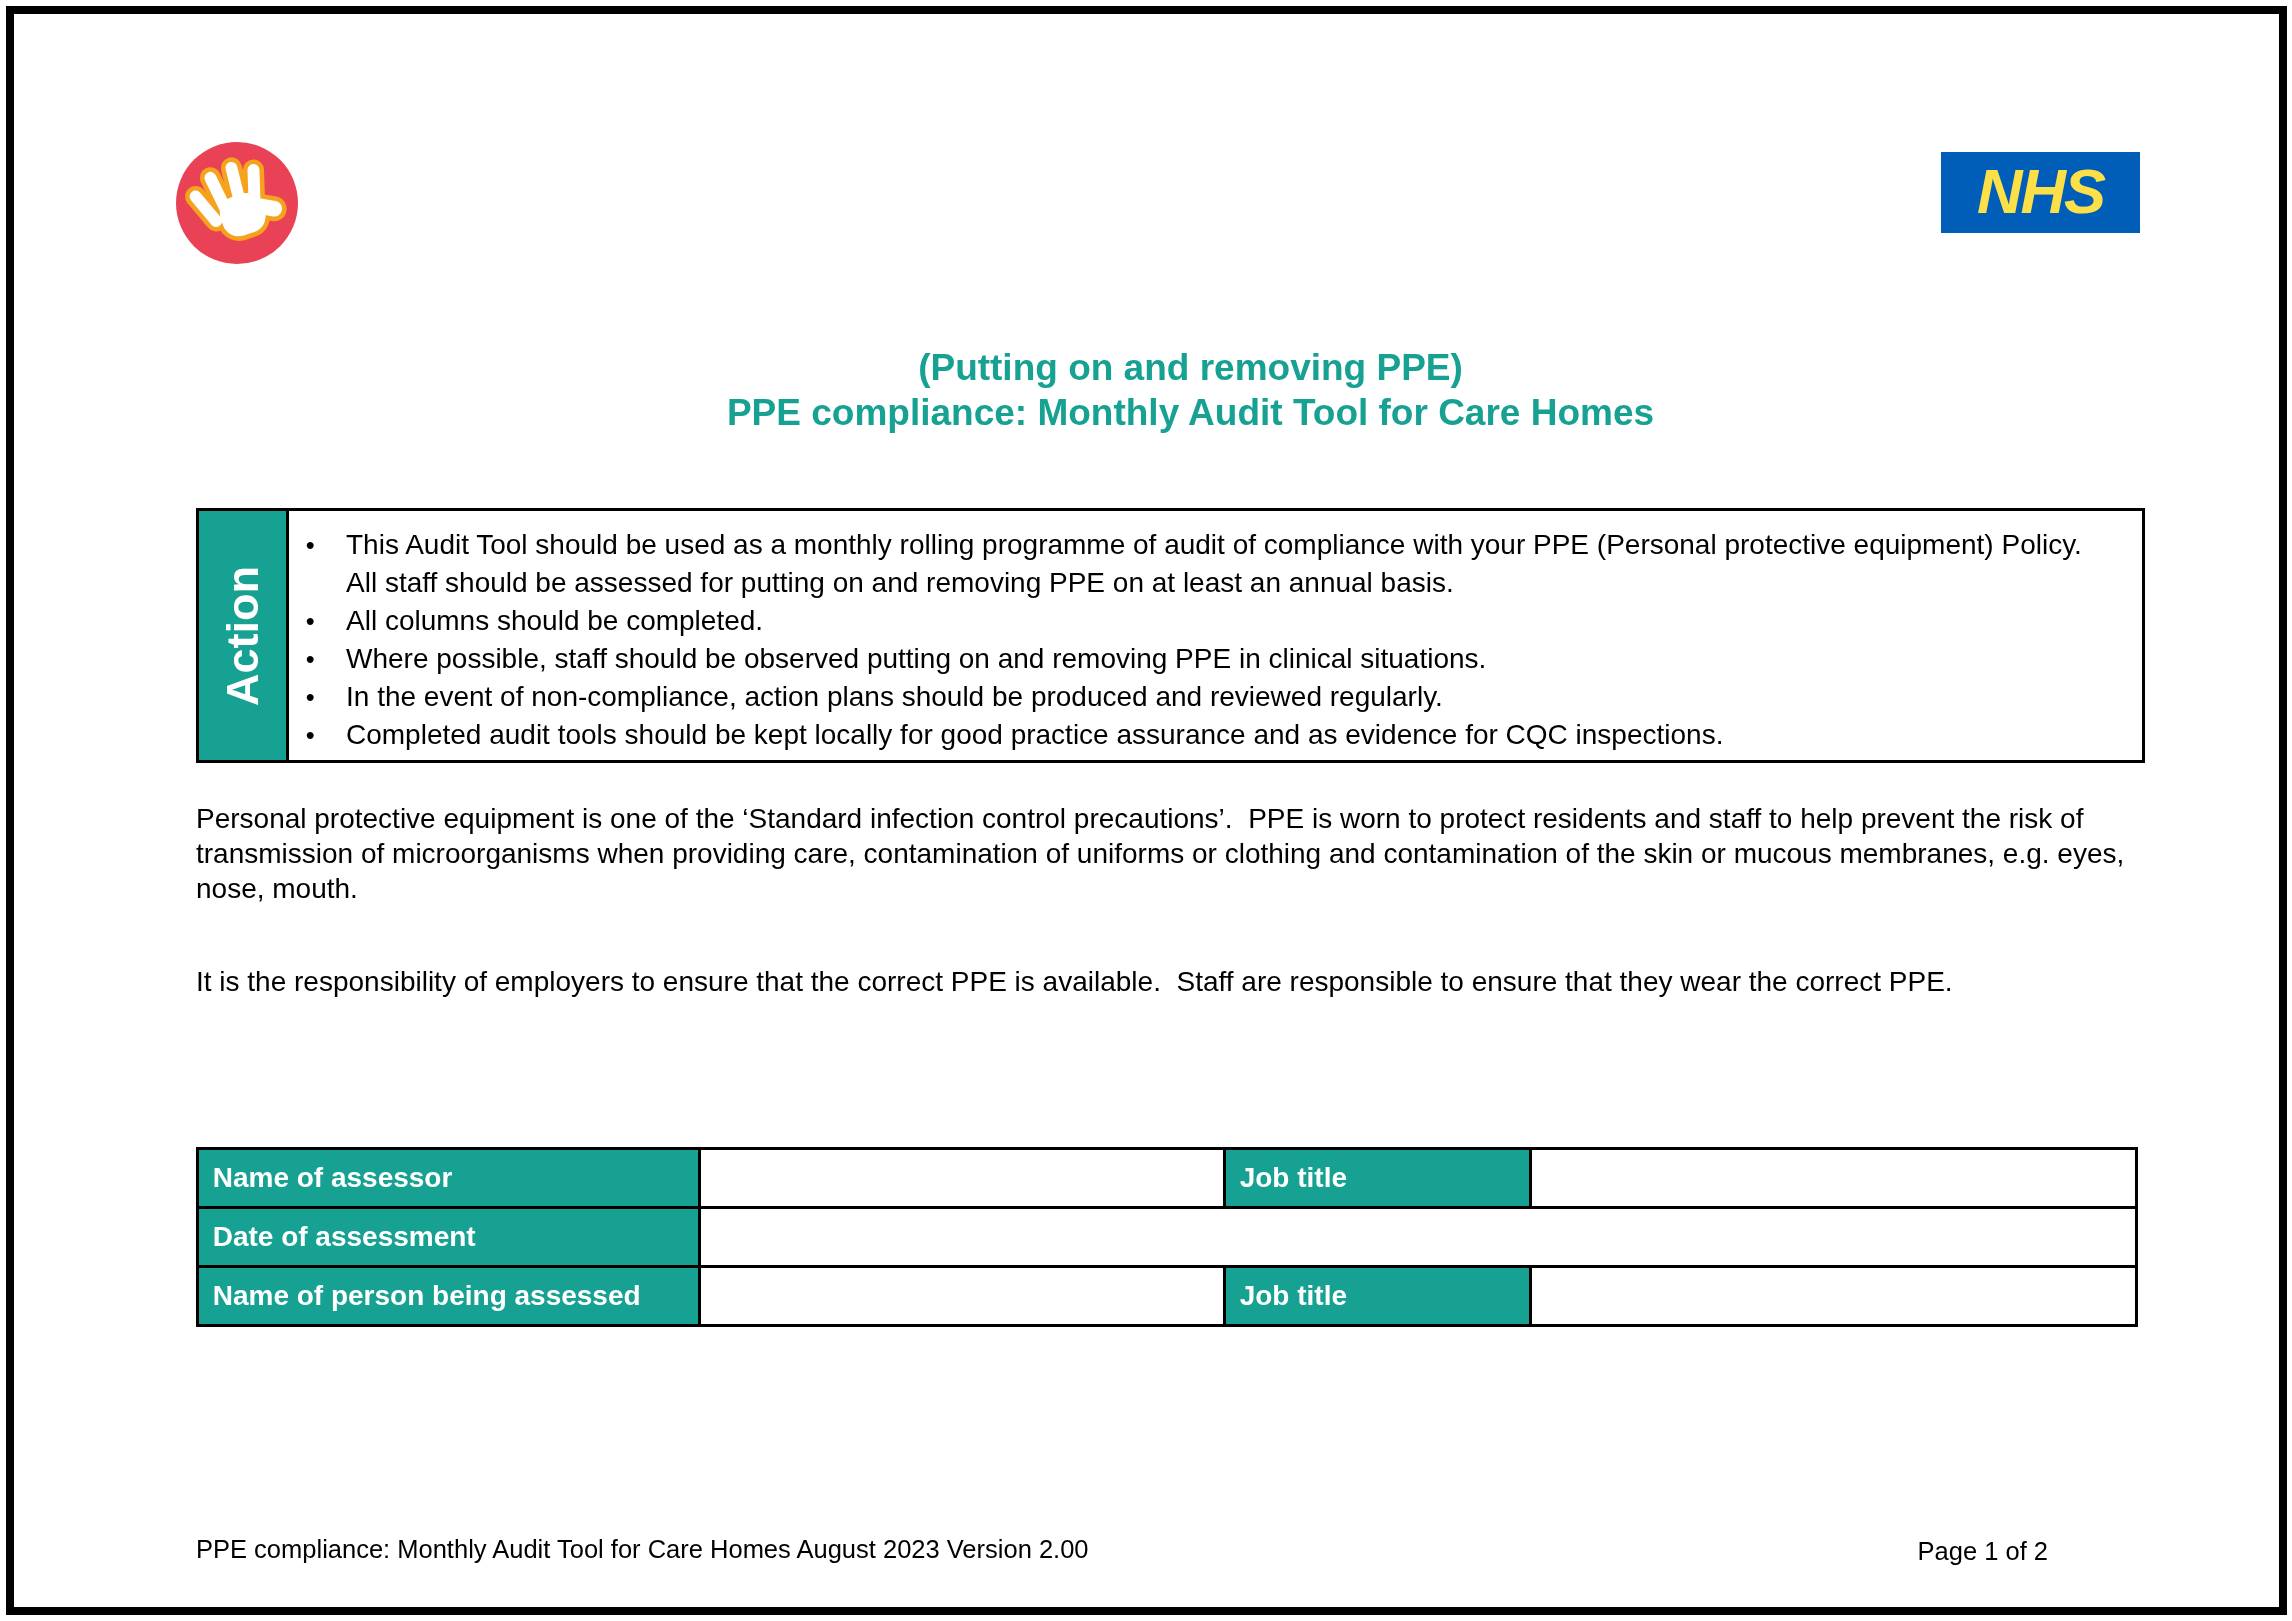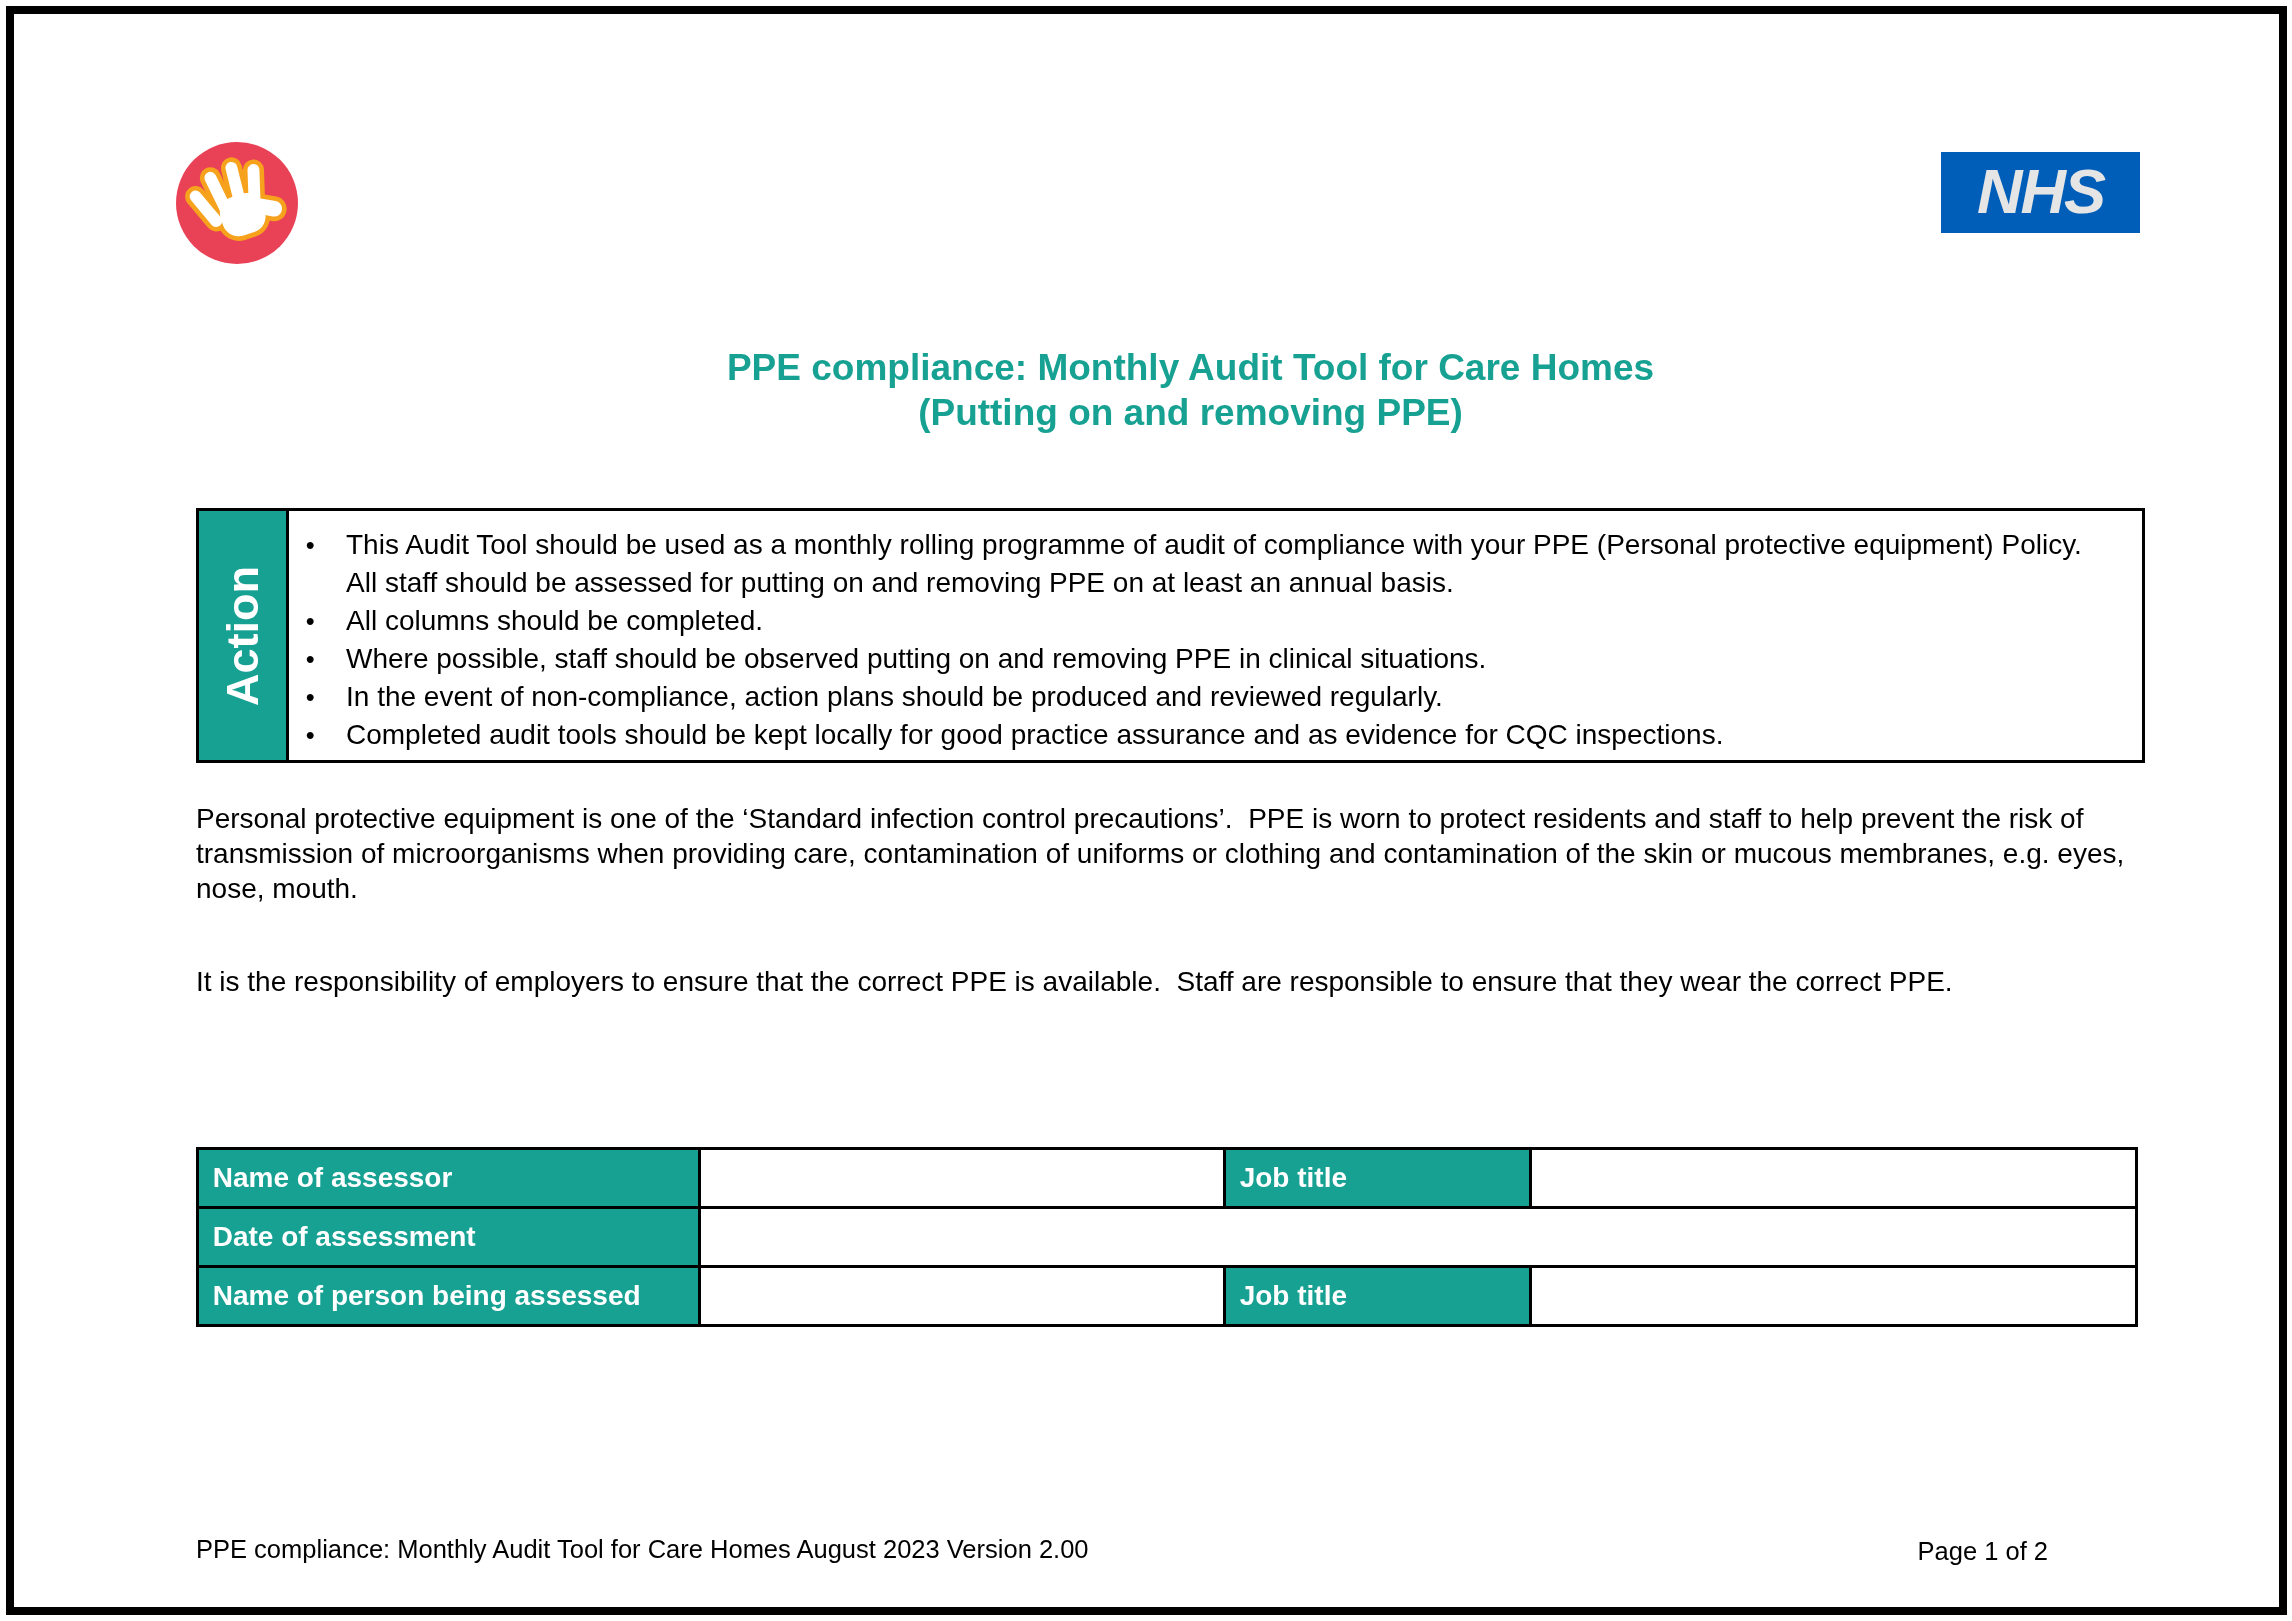--- a/index.html
+++ b/index.html
@@ -28,21 +28,21 @@
     font-size:40px; font-weight:700; color:#231F20;
     line-height:43px; letter-spacing:-1px;
   }
   .brand-tagline {
     font-size:31px; color:#D5495B; margin-top:4.9px; letter-spacing:-0.5px;
   }
 
   
   .nhs-logo {
     position:absolute; left:1941px; top:152px; width:199px; height:81px;
-    background:#005EB8; color:#e5e5e5;
+    background:#005EB8; color:#fde047;
     display:flex; align-items:center; justify-content:center;
     font-size:63px; font-weight:700; font-style:italic; letter-spacing:-2px;
     padding-bottom:3.9px;
   }
 
   
   .doc-title {
     position:absolute; left:88px; right:0; top:345px;
     text-align:center; color:#17A192;
     font-size:37px; font-weight:700; line-height:45px;
@@ -113,22 +113,22 @@
       </defs>
       <use href="#hand" fill="#F6A21D" stroke="#F6A21D" stroke-width="10" stroke-linejoin="round"></use>
       <use href="#hand" fill="#ffffff" stroke="none"></use>
     </svg>
   </div>
 </div>
 
 <div class="nhs-logo">NHS</div>
 
 <div class="doc-title">
+  <div>(Putting on and removing PPE)</div>
   <div>PPE compliance: Monthly Audit Tool for Care Homes</div>
-  <div>(Putting on and removing PPE)</div>
 </div>
 
 <div class="action-box">
   <div class="action-label">
     <span>Action</span>
   </div>
   <div class="action-bullets">
     <div class="bullet">
       <span class="dot">•</span>
       <span class="txt">This Audit Tool should be used as a monthly rolling programme of audit of compliance with your PPE (Personal protective equipment) Policy.  All staff should be assessed for putting on and removing PPE on at least an annual basis.</span>

